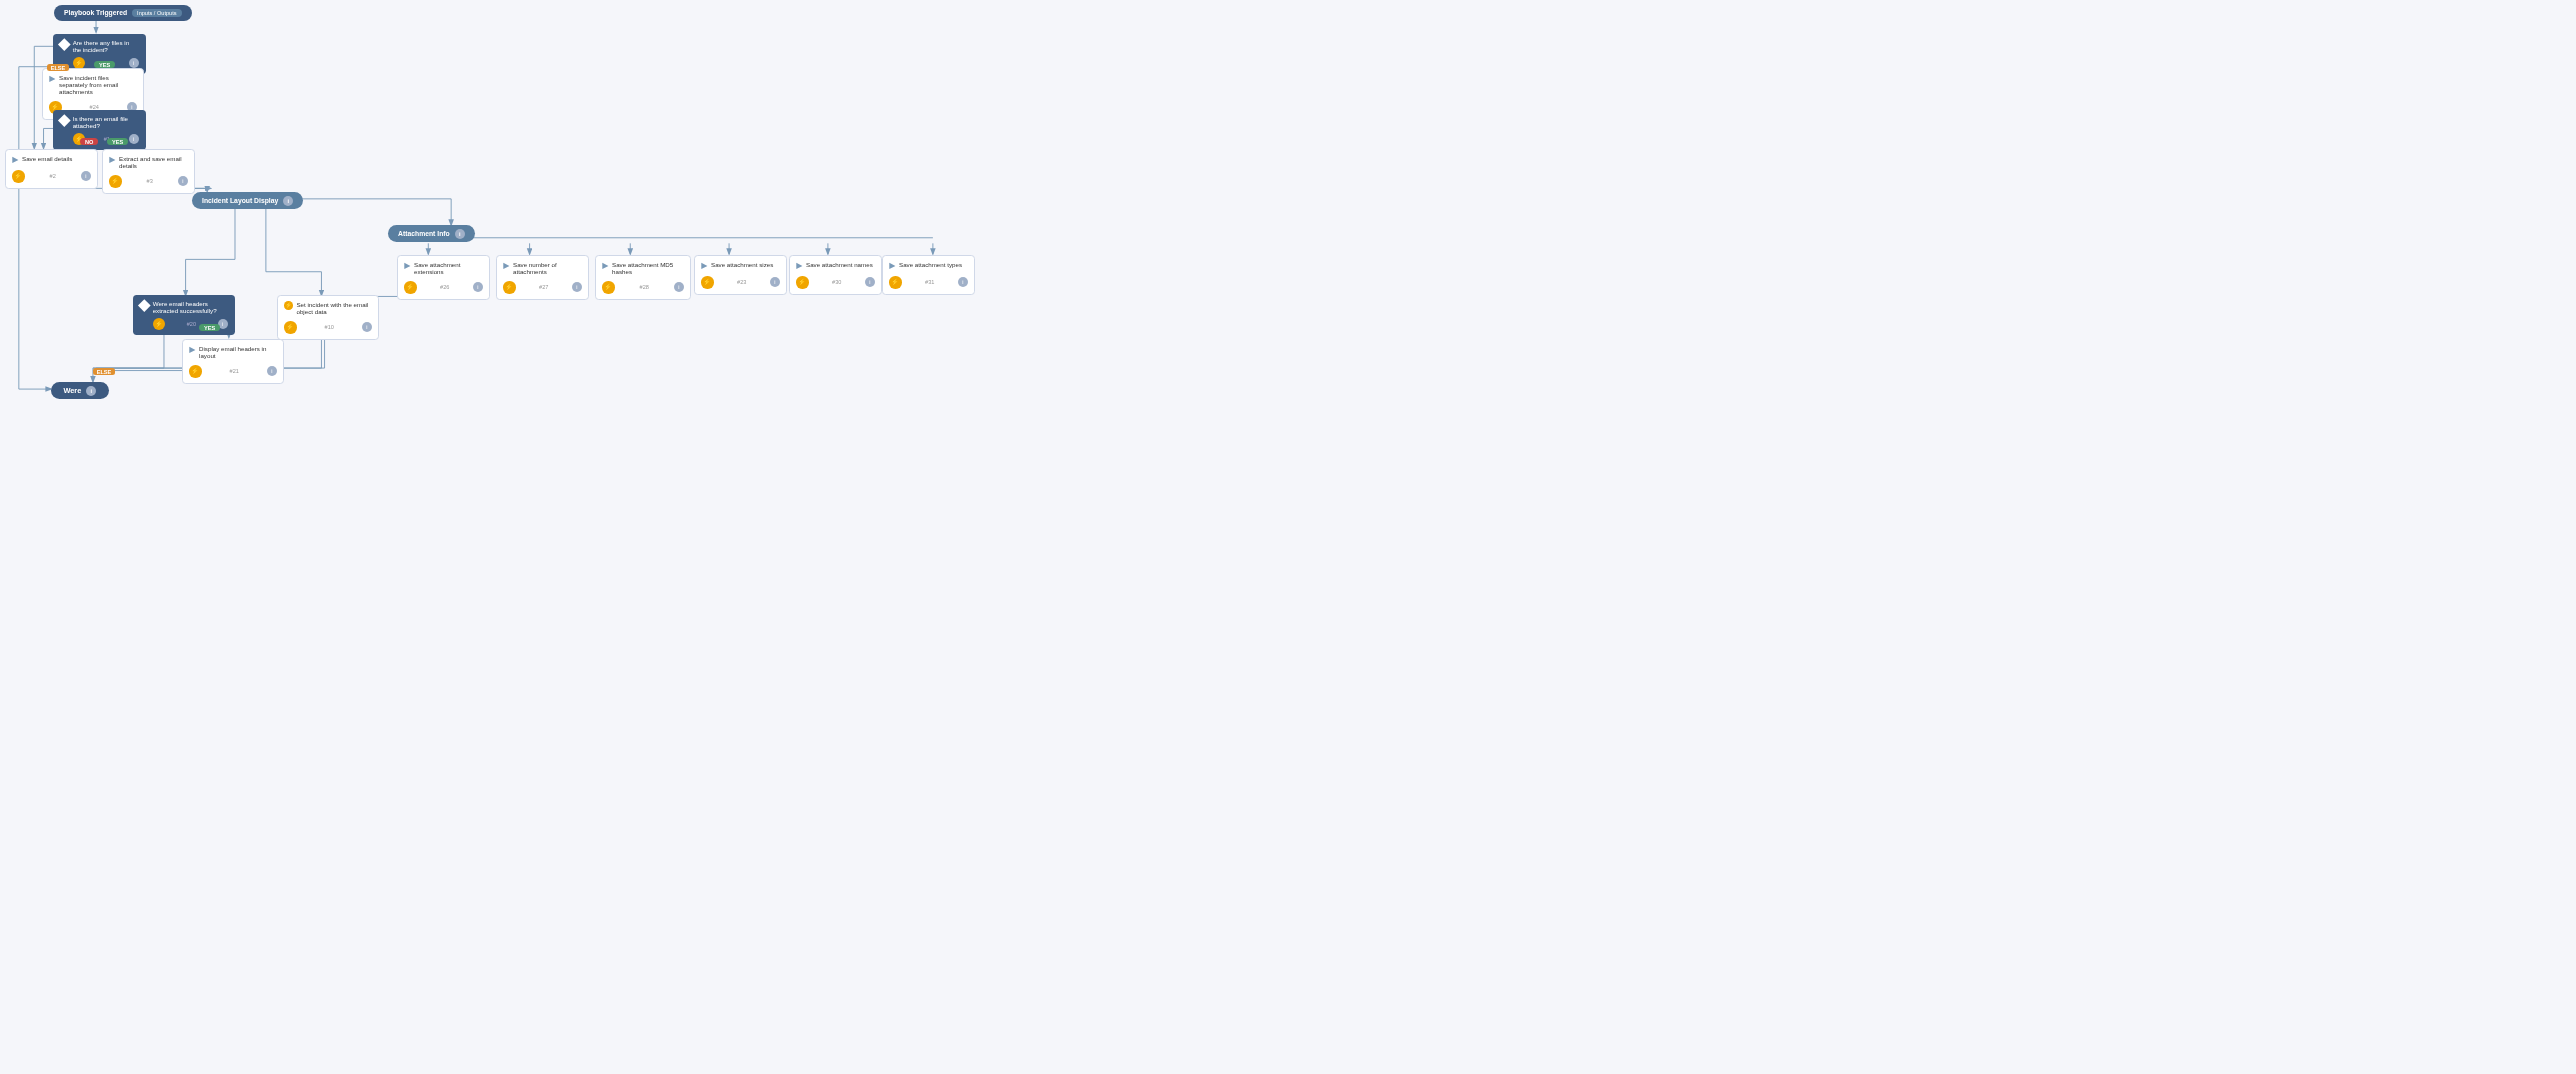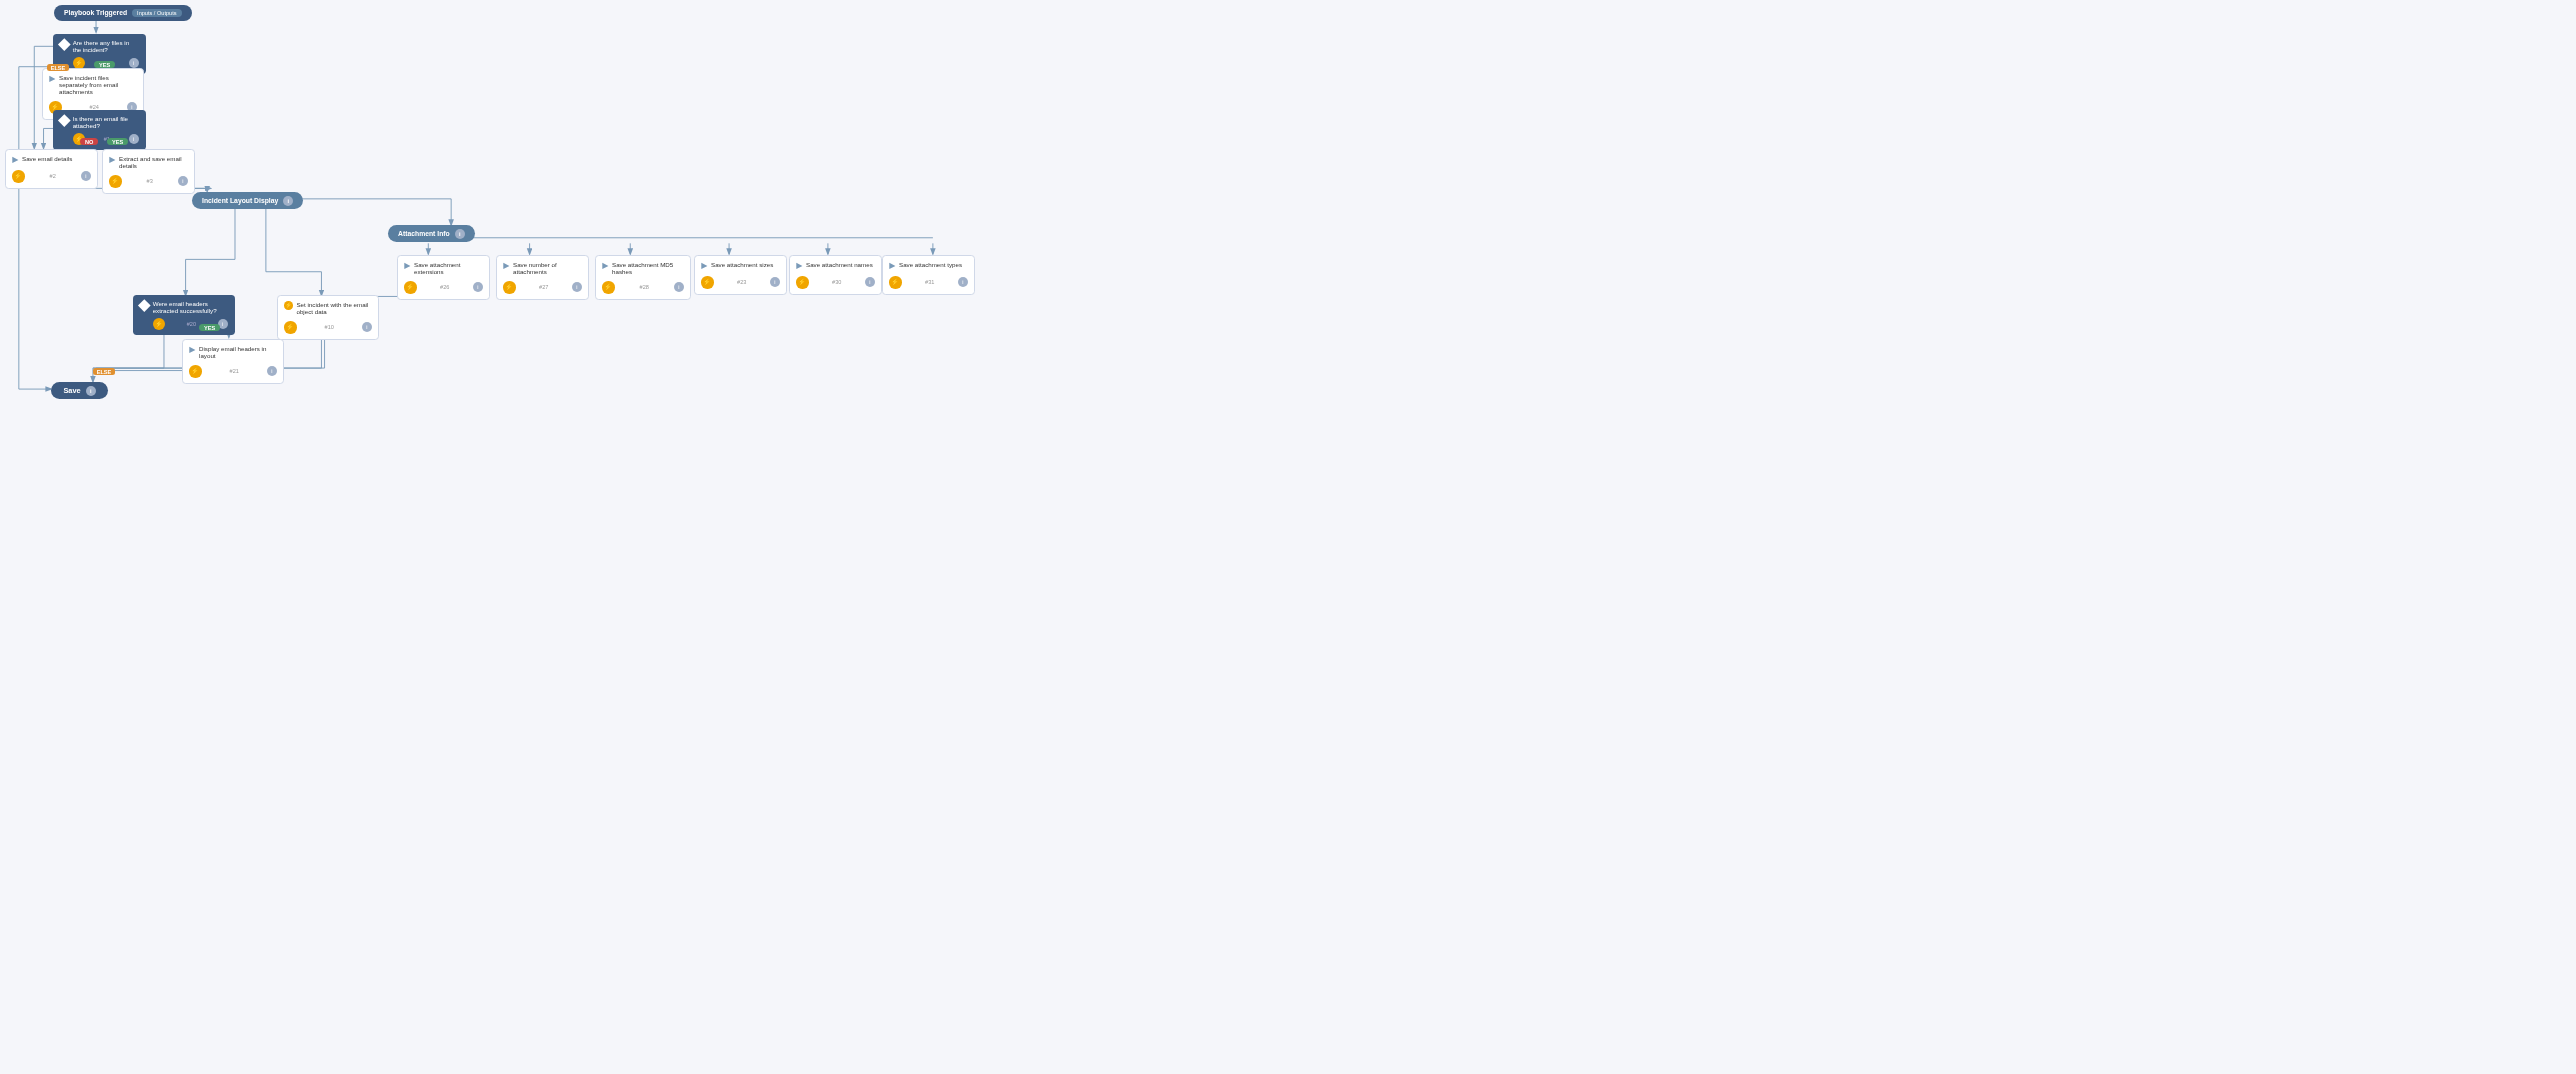--- a/index.html
+++ b/index.html
@@ -425,18 +425,18 @@
     <div class="task-footer">
       <div class="lightning-btn">⚡</div>
       <span style="font-size:5.6px;color:#999;">#21</span>
       <div class="info-btn">i</div>
     </div>
   </div>
 
   <div class="badge-else" style="left:93px; top:368px;">ELSE</div>
 
   <div class="node done-node" style="left:51px; top:382px;">
-    <span>Save</span>
+    <span>Were</span>
     <div class="info-btn">i</div>
   </div>
 
 </div>
 
 
 </body></html>

